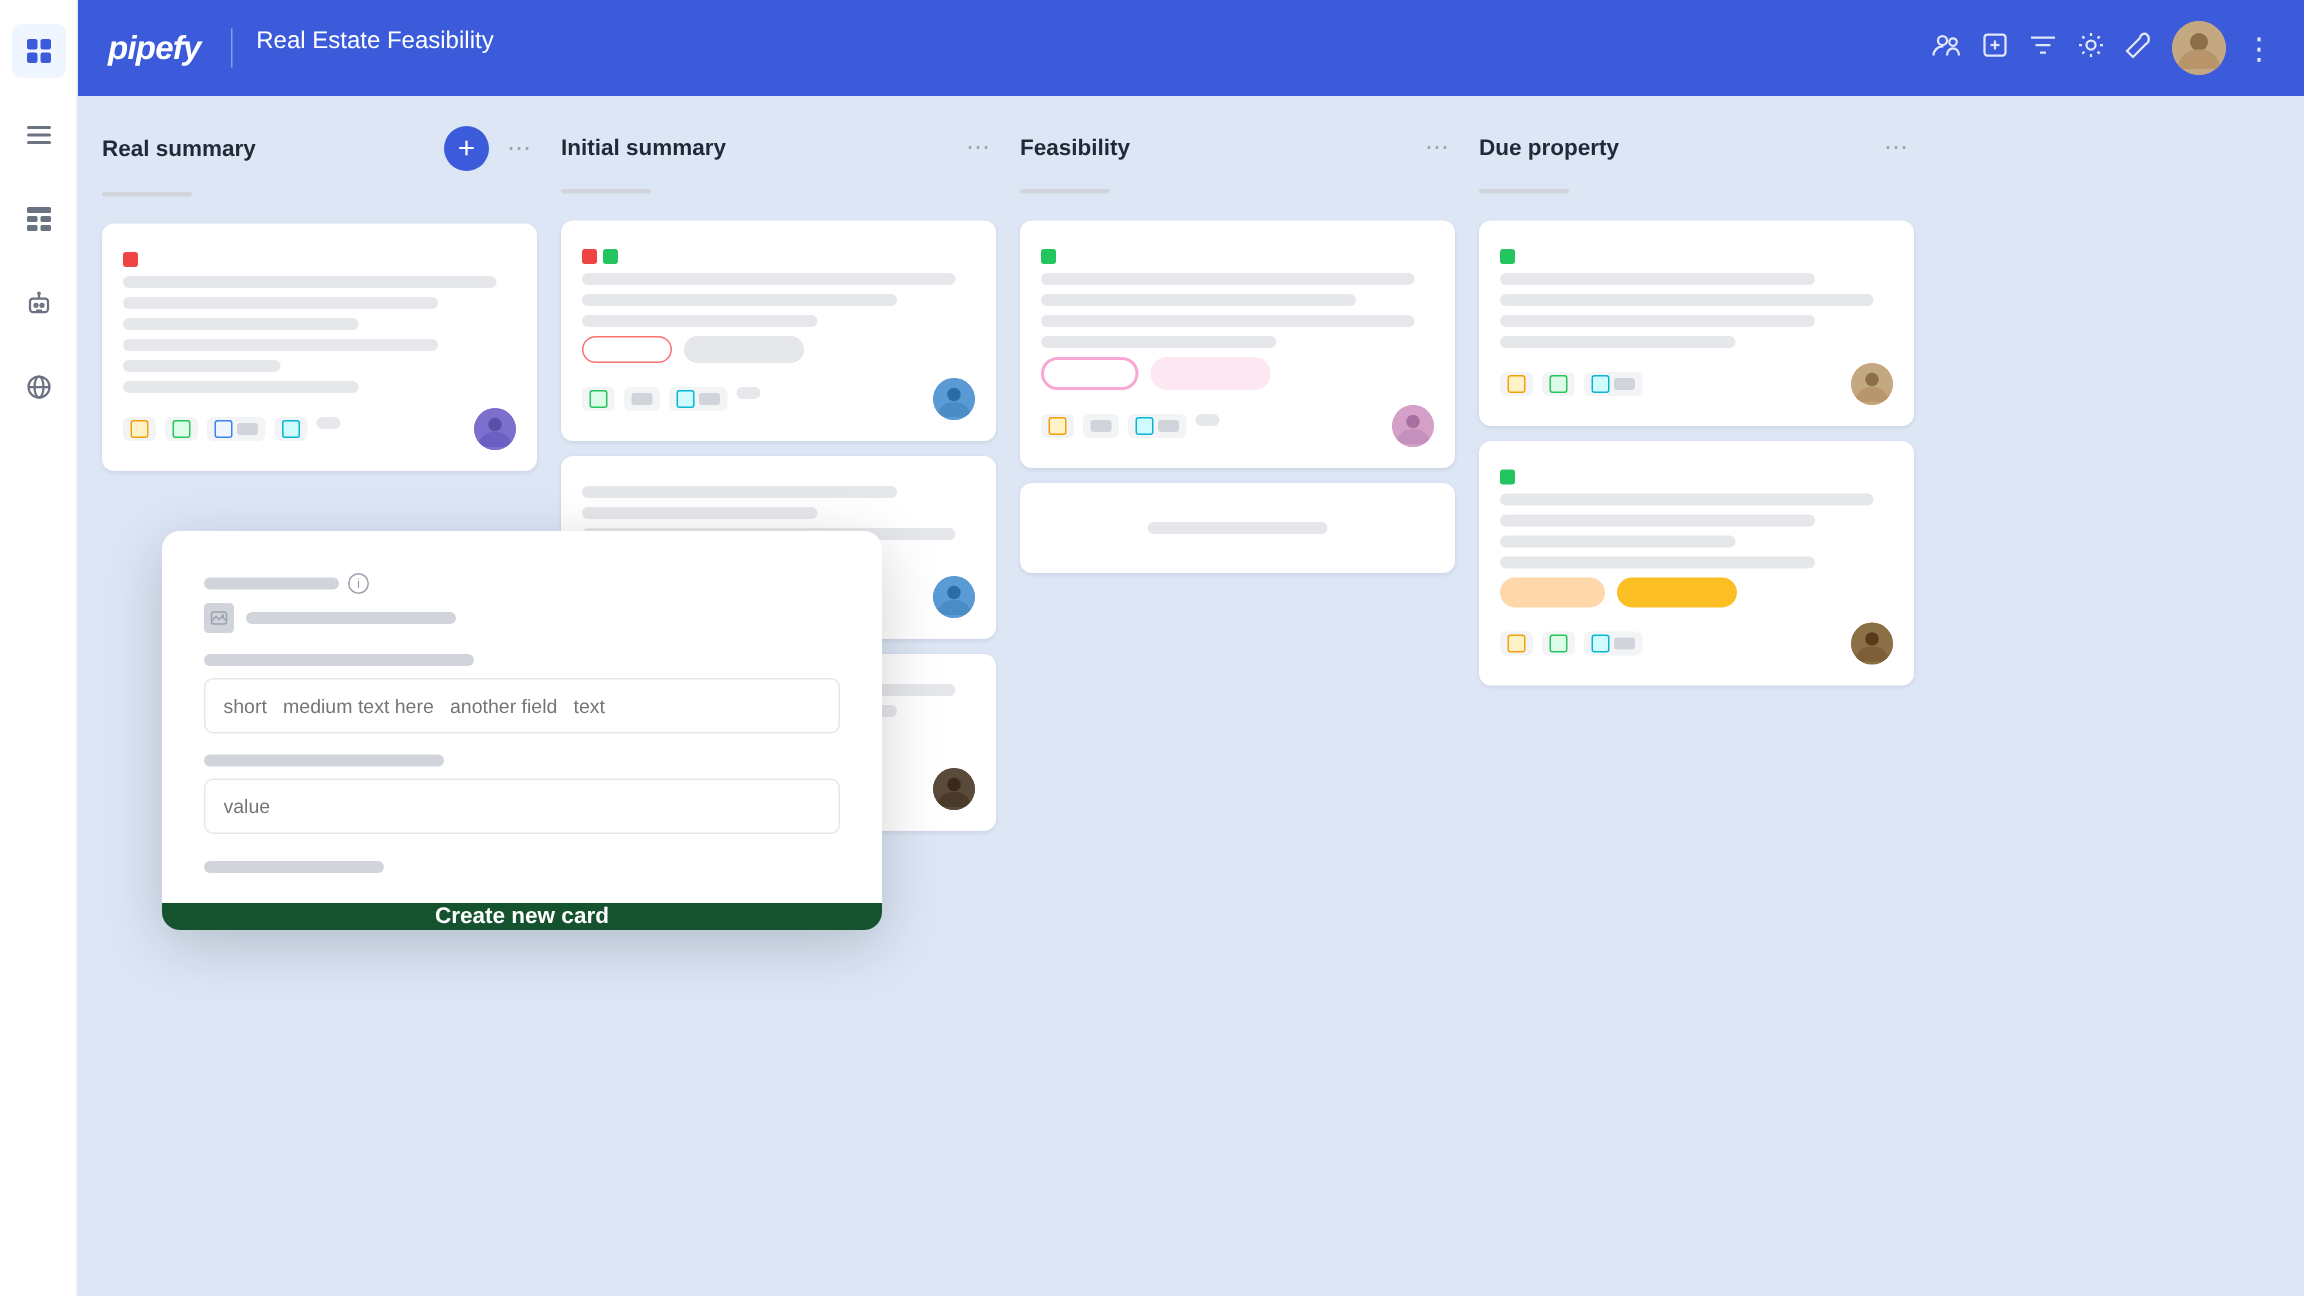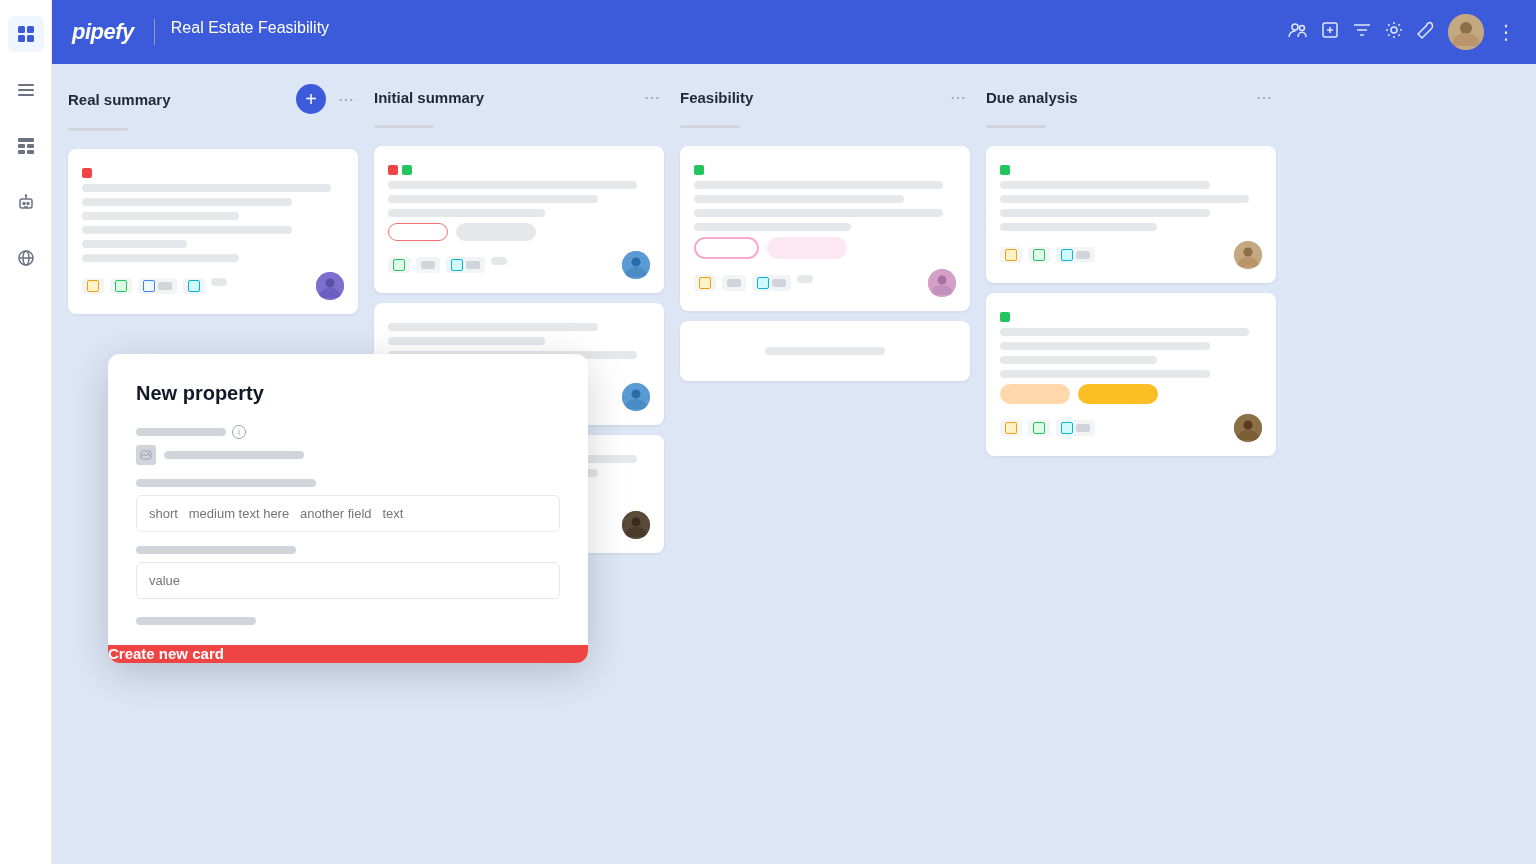--- a/index.html
+++ b/index.html
@@ -321,21 +321,22 @@
       background: #fff;
     }
     .field-bottom-skel {
       height: 8px;
       border-radius: 4px;
       background: #d1d5db;
       width: 120px;
       margin-top: 4px;
     }
     .new-card-footer {
-      background: #ef4444;
+      background: #14532d;
+      text-align: center;
       cursor: pointer;
     }
     .new-card-footer-text {
       color: #fff;
       font-size: 15px;
       font-weight: 600;
     }
   </style>
 </head>
 <body>
@@ -621,21 +622,21 @@
         </div>
       </div>
 
       <div class="card" style="min-height:60px;display:flex;align-items:center;justify-content:center;">
         <div style="height:8px;border-radius:4px;background:#e5e7eb;width:120px;"></div>
       </div>
     </div>
 
     <div class="column">
       <div class="column-header">
-        <span class="column-title">Due analysis</span>
+        <span class="column-title">Due property</span>
         <div class="column-menu">⋯</div>
       </div>
       <div class="column-underline"></div>
 
       <div class="card">
         <div class="tag-row">
           <div class="dot-badge" style="background:#22c55e;"></div>
         </div>
         <div class="card-skeleton med"></div>
         <div class="card-skeleton long"></div>
@@ -695,21 +696,20 @@
               <circle cx="14" cy="11" r="4.5" fill="#5a3a1a"></circle>
               <path d="M3 26c0-6 4.5-10 11-10s11 4 11 10" fill="#7a5f37"></path>
             </svg>
           </div>
         </div>
       </div>
     </div>
 
     <div class="new-card-overlay">
       <div class="new-card-body">
-        <div class="new-card-title">New property</div>
 
         
         <div class="form-field-label">
           <div class="field-label-skel"></div>
           <div class="field-info-icon">i</div>
         </div>
 
         
         <div class="field-img-row">
           <div class="field-img-icon">

